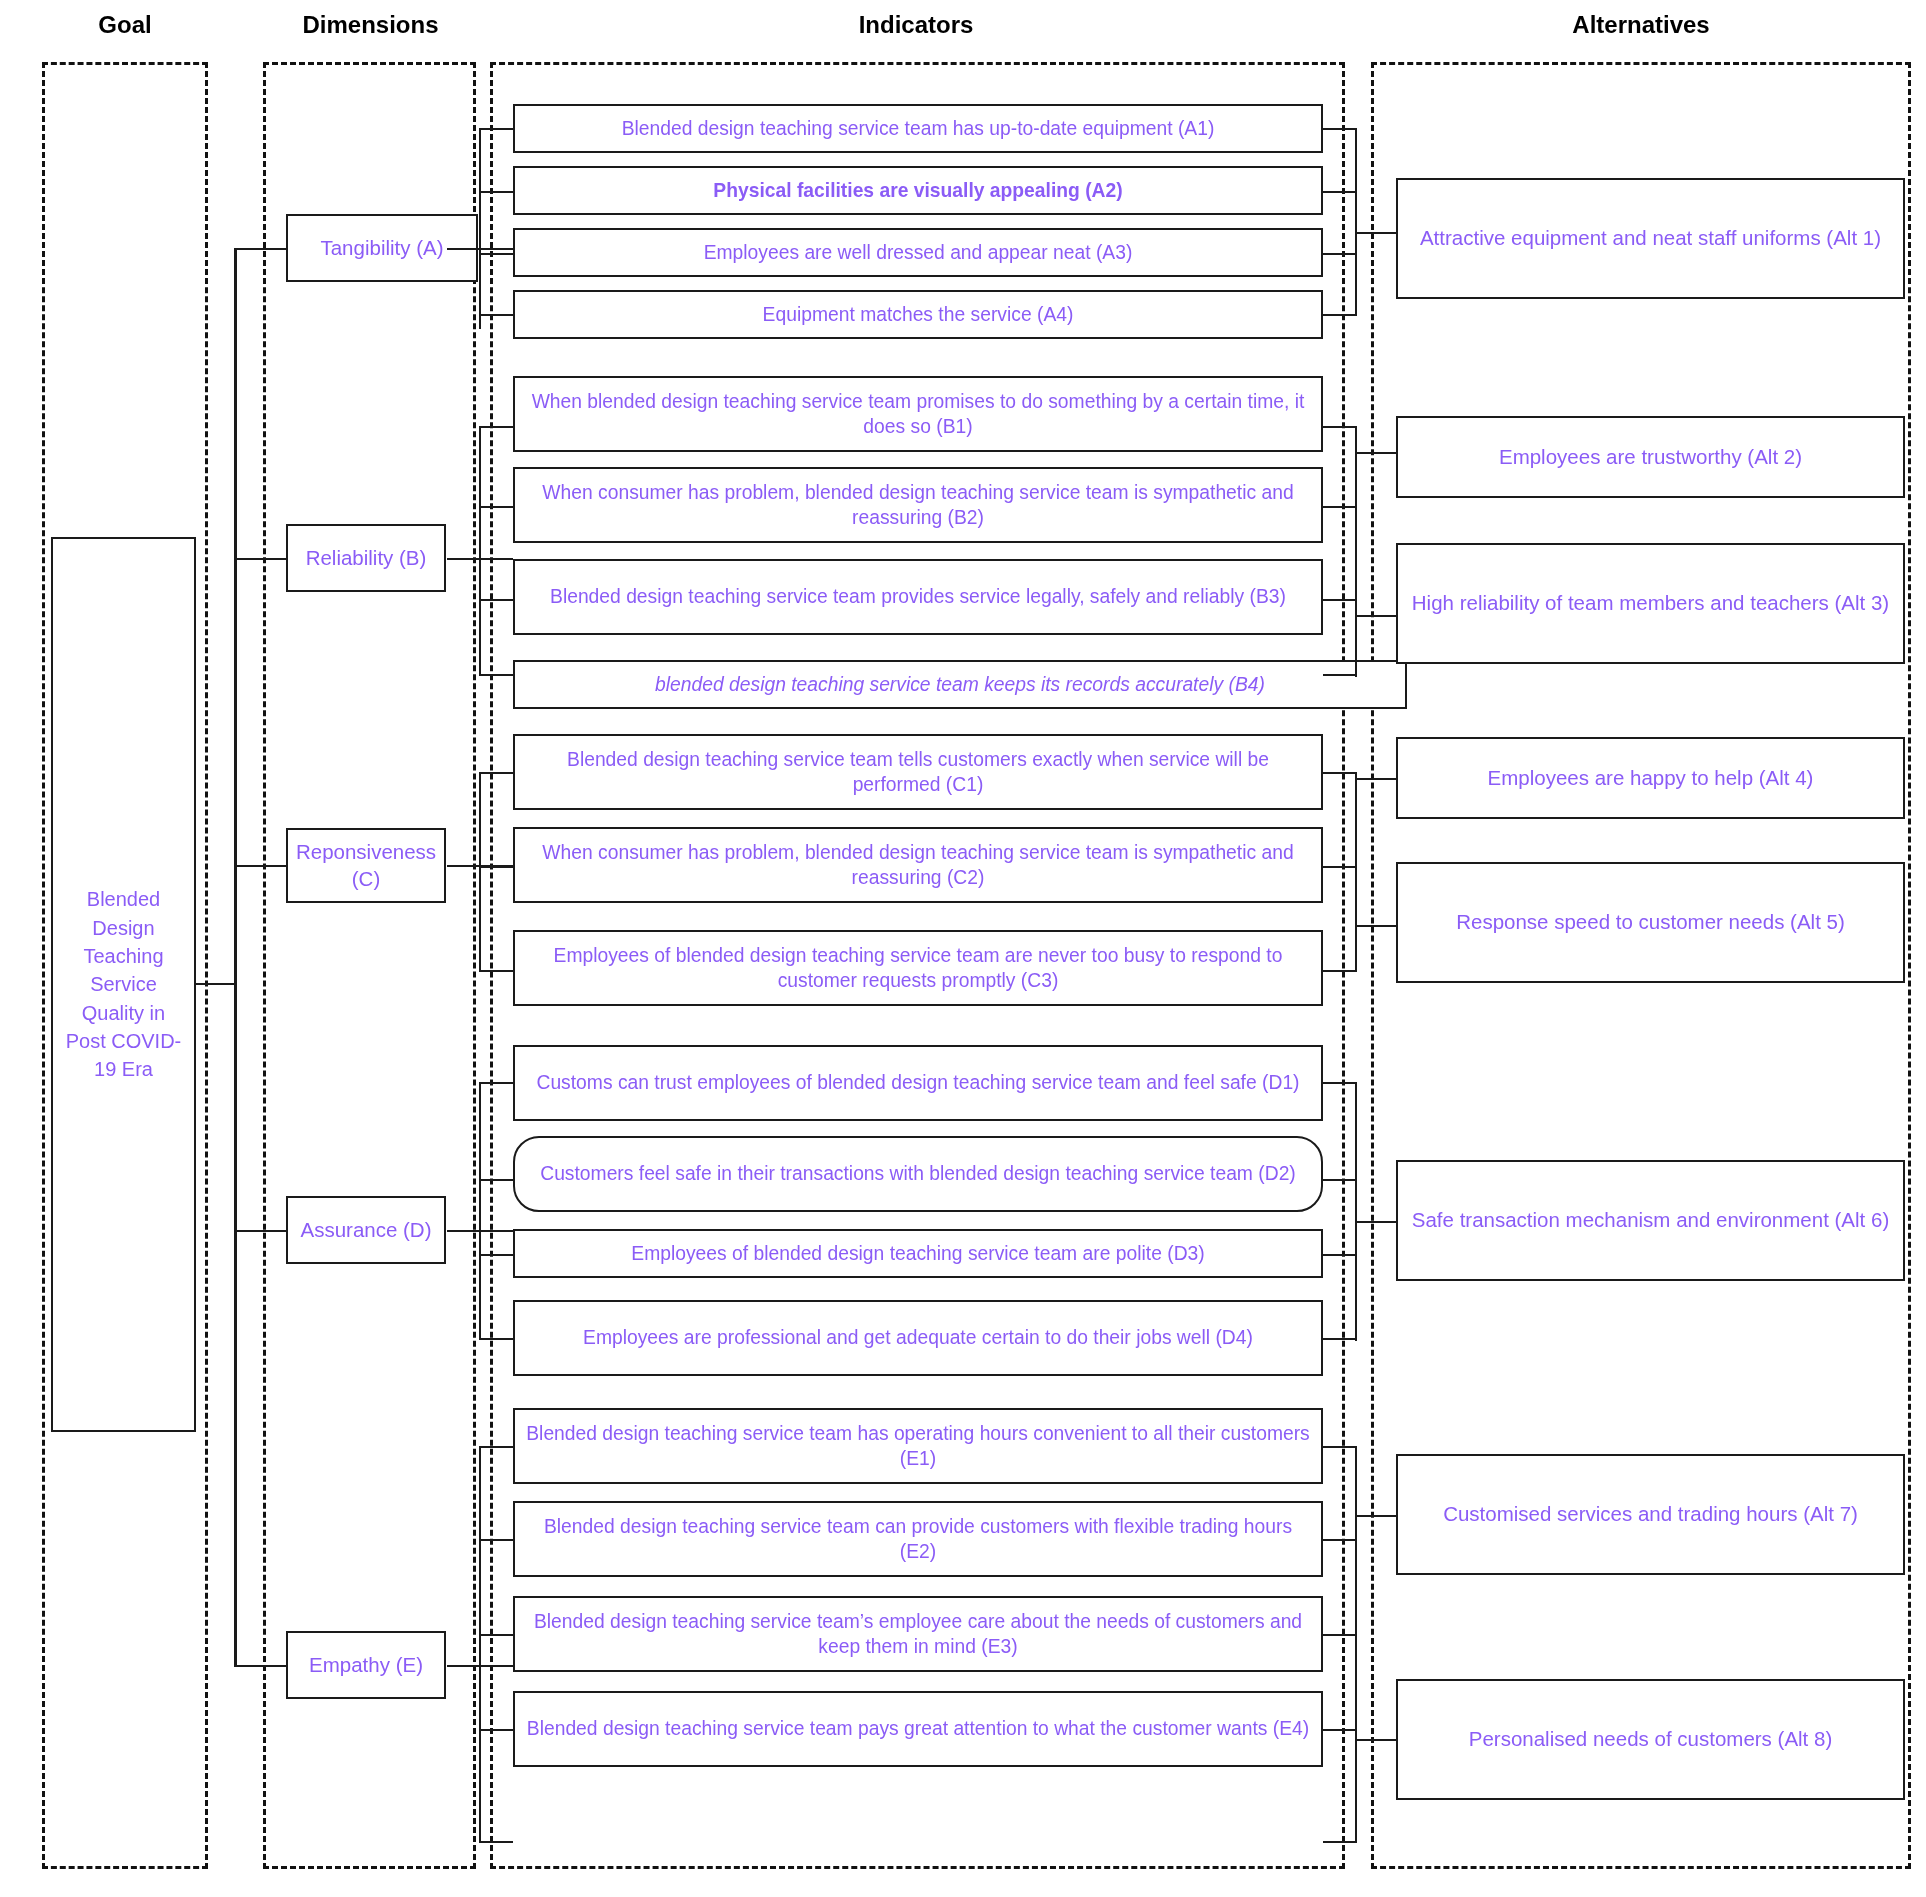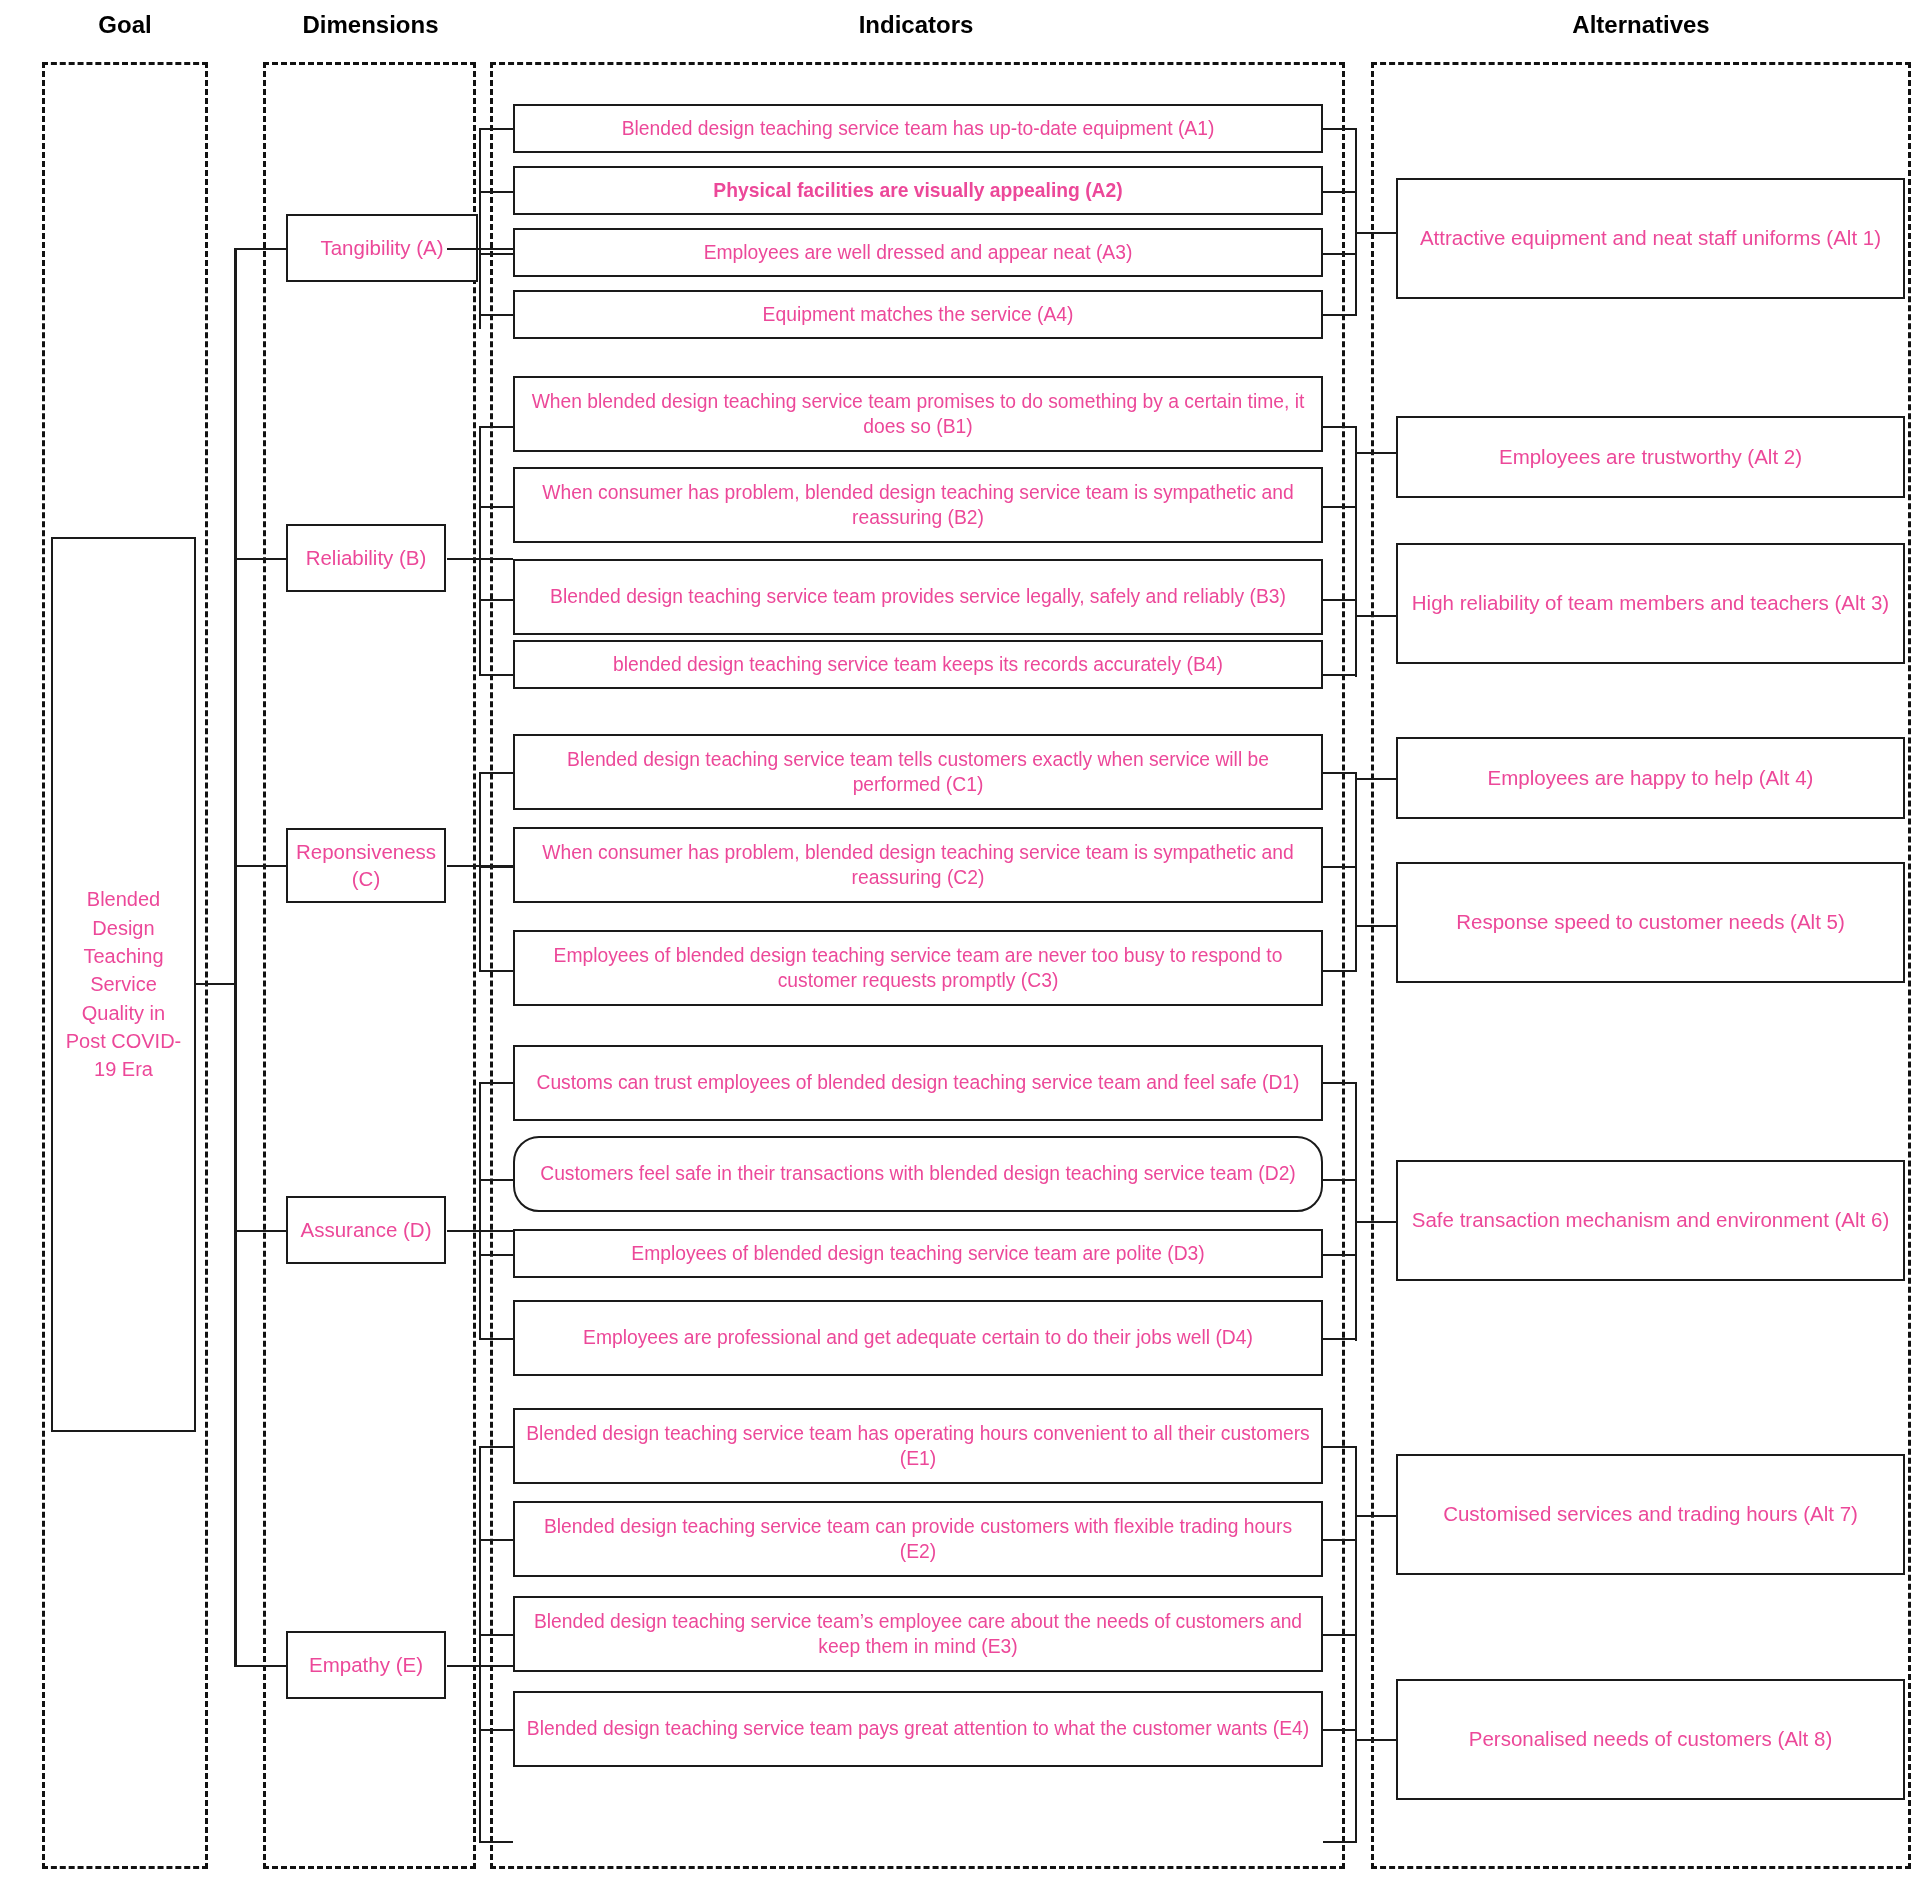--- a/index.html
+++ b/index.html
@@ -29,21 +29,21 @@
     position:absolute;
     box-sizing:border-box;
     border:2.4px solid #1a1a1a;
     background:#ffffff;
     display:flex;
     align-items:center;
     justify-content:center;
     text-align:center;
     padding:2.4px 8.4px;
     line-height:1.30;
-    color:#ec4899;
+    color:#8b5cf6;
   }
   .goal-node{font-size:20px;line-height:1.42;}
   .dim-node{font-size:20.5px;}
   .ind-node{font-size:19.3px;}
   .alt-node{font-size:20.5px;}
 
   
   .hline{position:absolute;background:#1a1a1a;height:2.4px;}
   .vline{position:absolute;background:#1a1a1a;width:2.4px;}
 </style>
@@ -115,21 +115,21 @@
   <div class="hline" style="left:479px;top:1841px;width:34px;"></div>
 
   <div class="node ind-node" style="left:513px;top:104px;width:810px;height:49px;">Blended design teaching service team has up-to-date equipment (A1)</div>
   <div class="node ind-node" style="left:513px;top:166px;width:810px;height:49px;font-weight:bold;">Physical facilities are visually appealing (A2)</div>
   <div class="node ind-node" style="left:513px;top:228px;width:810px;height:49px;">Employees are well dressed and appear neat (A3)</div>
   <div class="node ind-node" style="left:513px;top:290px;width:810px;height:49px;">Equipment matches the service (A4)</div>
 
   <div class="node ind-node" style="left:513px;top:376px;width:810px;height:76px;">When blended design teaching service team promises to do something by a certain time, it does so (B1)</div>
   <div class="node ind-node" style="left:513px;top:467px;width:810px;height:76px;">When consumer has problem, blended design teaching service team is sympathetic and reassuring (B2)</div>
   <div class="node ind-node" style="left:513px;top:559px;width:810px;height:76px;">Blended design teaching service team provides service legally, safely and reliably (B3)</div>
-  <div class="node ind-node" style="left:513px;top:640px;width:810px;height:49px;">blended design teaching service team keeps its records accurately (B4)</div>
+  <div class="node ind-node" style="left:513px;top:660px;width:894px;height:49px;font-style:italic;">blended design teaching service team keeps its records accurately (B4)</div>
 
   <div class="node ind-node" style="left:513px;top:734px;width:810px;height:76px;">Blended design teaching service team tells customers exactly when service will be performed (C1)</div>
   <div class="node ind-node" style="left:513px;top:827px;width:810px;height:76px;">When consumer has problem, blended design teaching service team is sympathetic and reassuring (C2)</div>
   <div class="node ind-node" style="left:513px;top:930px;width:810px;height:76px;">Employees of blended design teaching service team are never too busy to respond to customer requests promptly (C3)</div>
 
   <div class="node ind-node" style="left:513px;top:1045px;width:810px;height:76px;">Customs can trust employees of blended design teaching service team and feel safe (D1)</div>
   <div class="node ind-node" style="left:513px;top:1136px;width:810px;height:76px;border-radius:26px;">Customers feel safe in their transactions with blended design teaching service team (D2)</div>
   <div class="node ind-node" style="left:513px;top:1229px;width:810px;height:49px;">Employees of blended design teaching service team are polite (D3)</div>
   <div class="node ind-node" style="left:513px;top:1300px;width:810px;height:76px;">Employees are professional and get adequate certain to do their jobs well (D4)</div>
 

